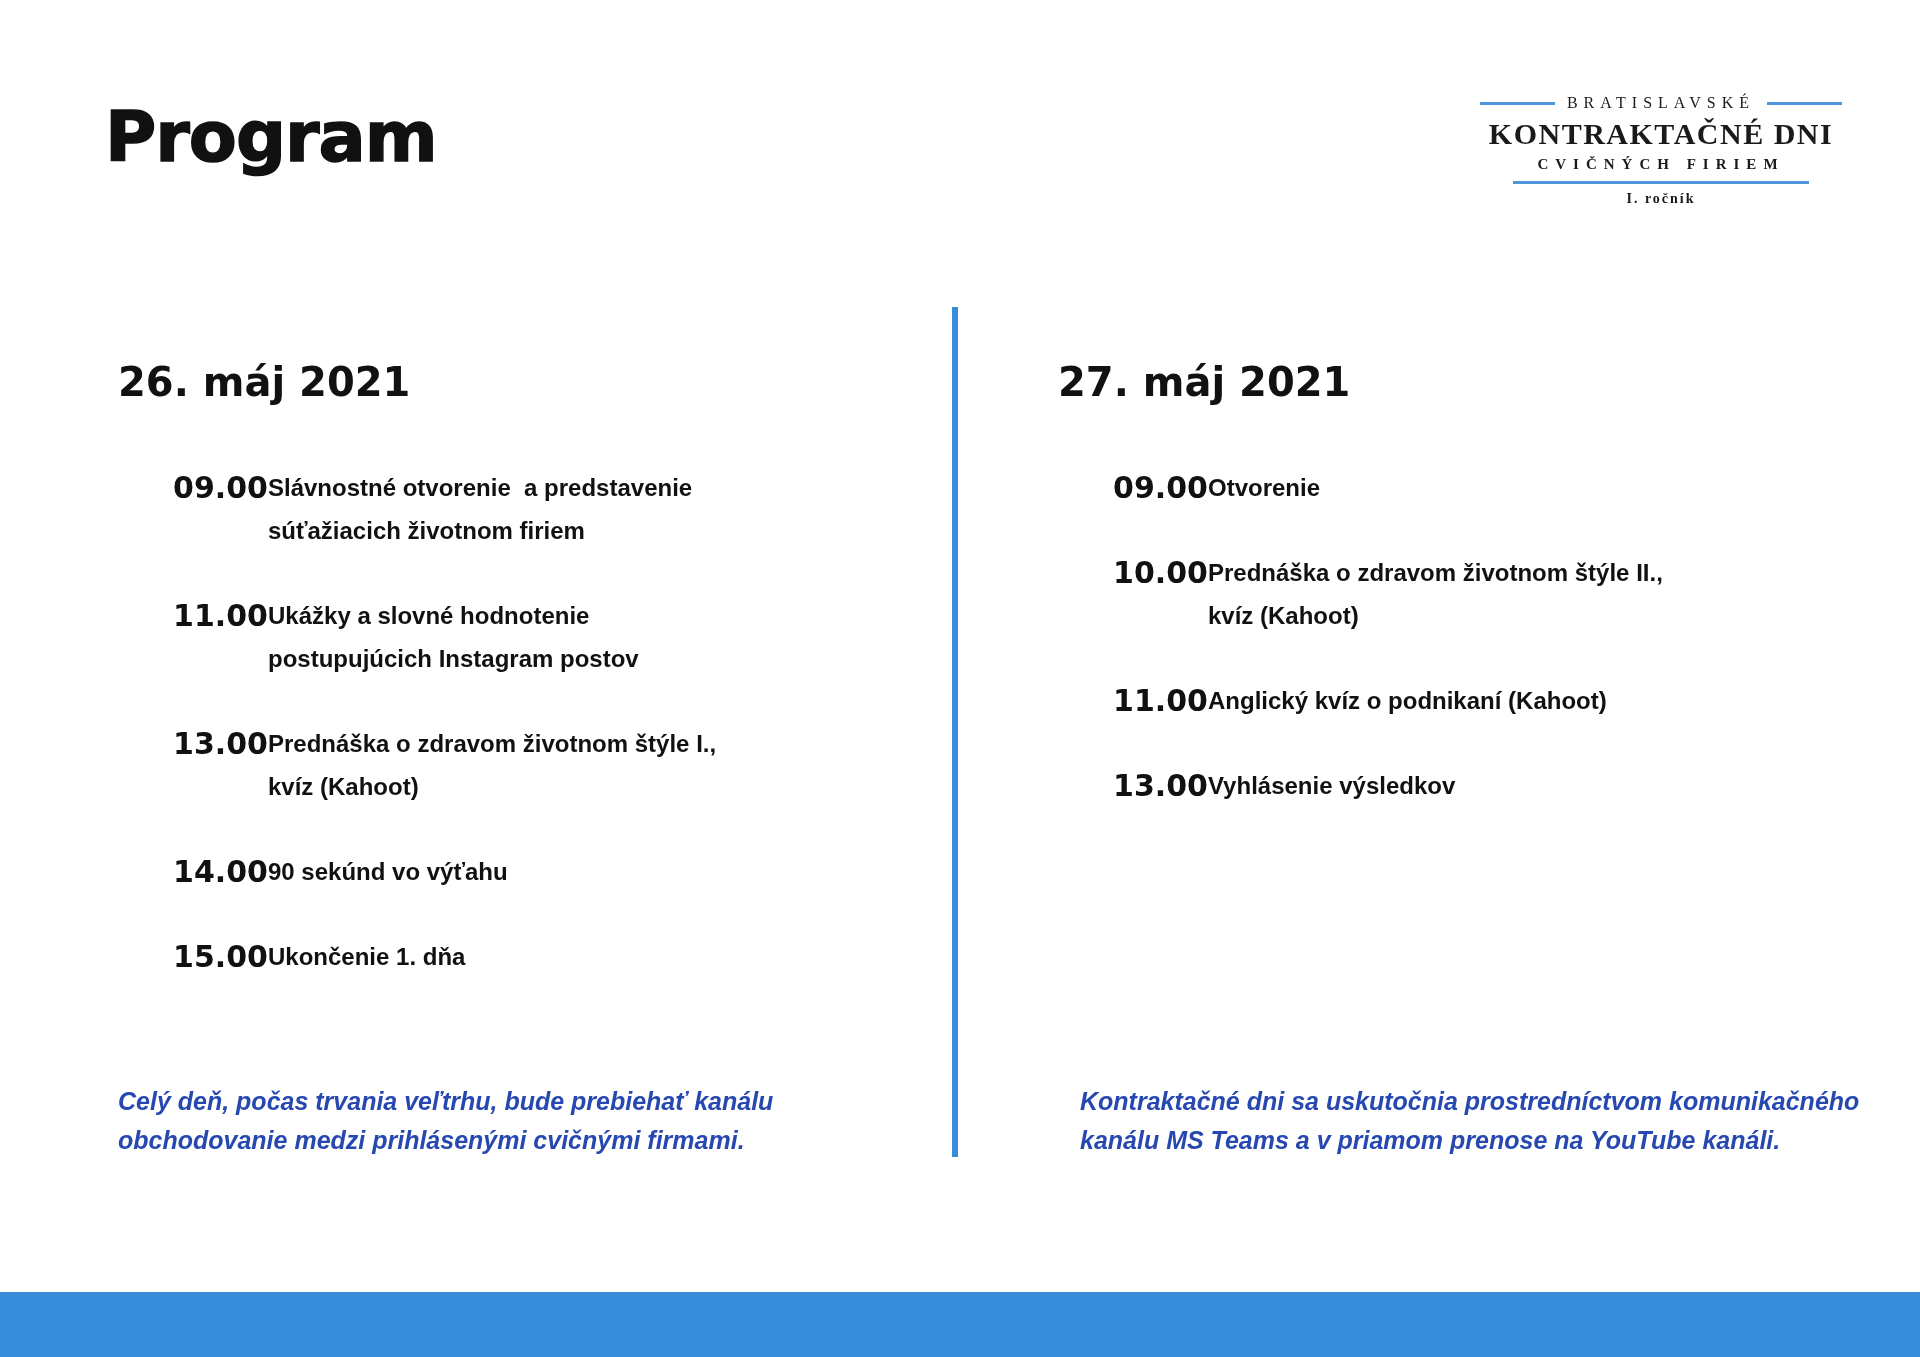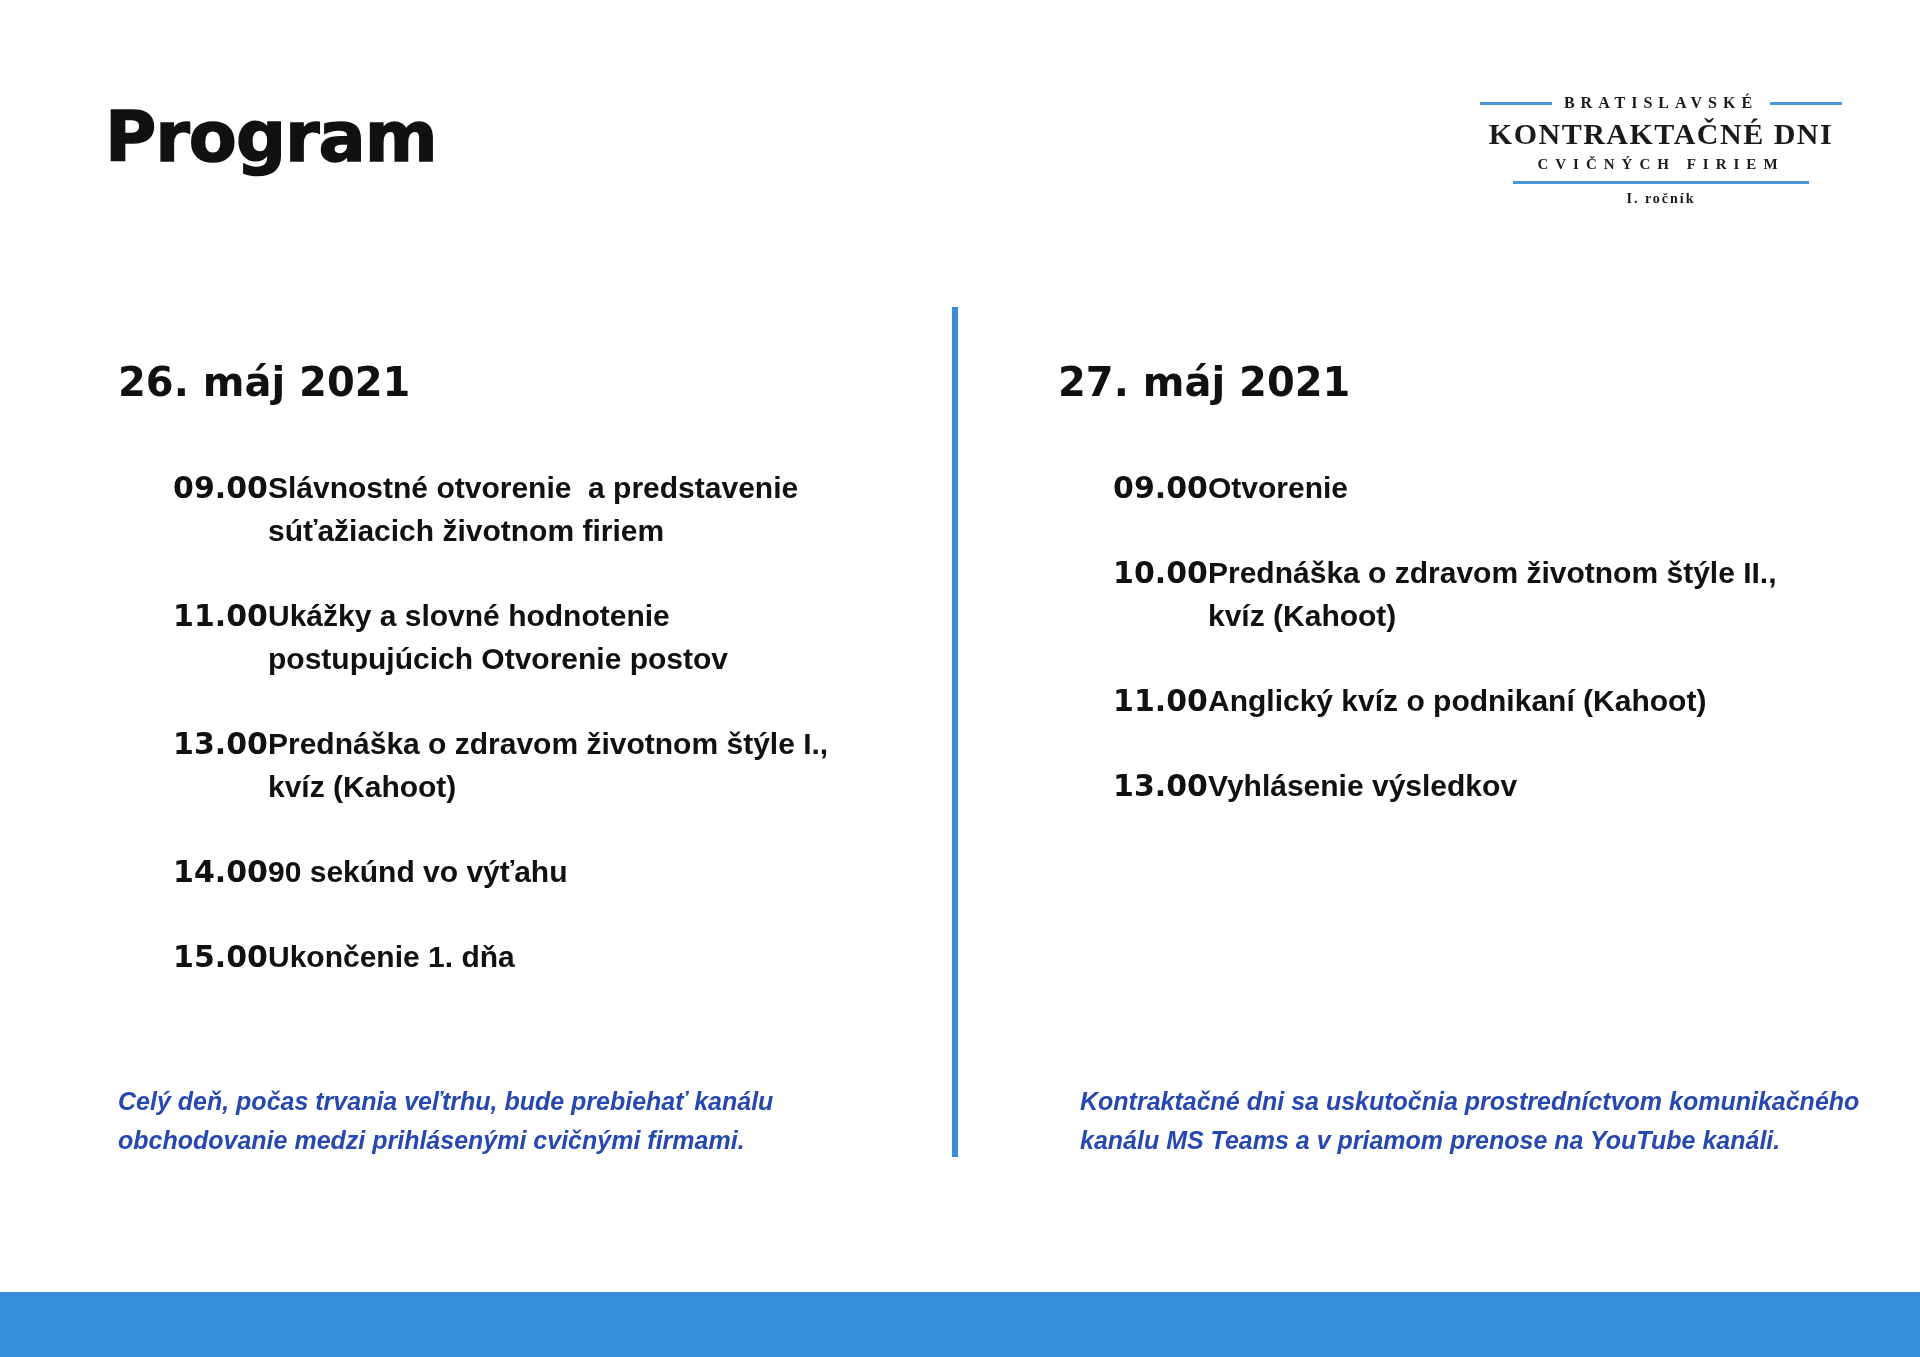--- a/index.html
+++ b/index.html
@@ -49,21 +49,21 @@
     gap: 12px;
   }
   .logo-dash {
     flex: 1;
     height: 3px;
     background: var(--logo-blue);
   }
   .logo-top {
     font-family: "Liberation Serif", serif;
     font-size: 16px;
-    font-weight: 700;
+    font-weight: 400;
     letter-spacing: 6px;
     white-space: nowrap;
   }
   .logo-main {
     margin-top: 5px;
     font-family: Liberation Serif, serif;
     font-size: 30px;
     font-weight: 800;
     letter-spacing: 1.5px;
     white-space: nowrap;
@@ -122,21 +122,21 @@
   .time {
     flex: 0 0 150px;
     font-family: "DejaVu Sans", sans-serif;
     font-size: 30px;
     font-weight: 700;
     line-height: 43px;
     text-align: right;
   }
   .lines {
     font-family: "Liberation Sans", sans-serif;
-    font-size: 30px;
+    font-size: 24px;
     font-weight: 700;
     line-height: 43px;
   }
   .line { white-space: pre; }
 
   
   .note {
     position: absolute;
     top: 1082px;
     font-family: "Liberation Sans", sans-serif;
@@ -188,21 +188,21 @@
       <div class="lines">
         <div class="line">Slávnostné otvorenie  a predstavenie</div>
         <div class="line">súťažiacich životnom firiem</div>
       </div>
     </div>
 
     <div class="item">
       <div class="time">11.00</div>
       <div class="lines">
         <div class="line">Ukážky a slovné hodnotenie</div>
-        <div class="line">postupujúcich Otvorenie postov</div>
+        <div class="line">postupujúcich Instagram postov</div>
       </div>
     </div>
 
     <div class="item">
       <div class="time">13.00</div>
       <div class="lines">
         <div class="line">Prednáška o zdravom životnom štýle I.,</div>
         <div class="line">kvíz (Kahoot)</div>
       </div>
     </div>

